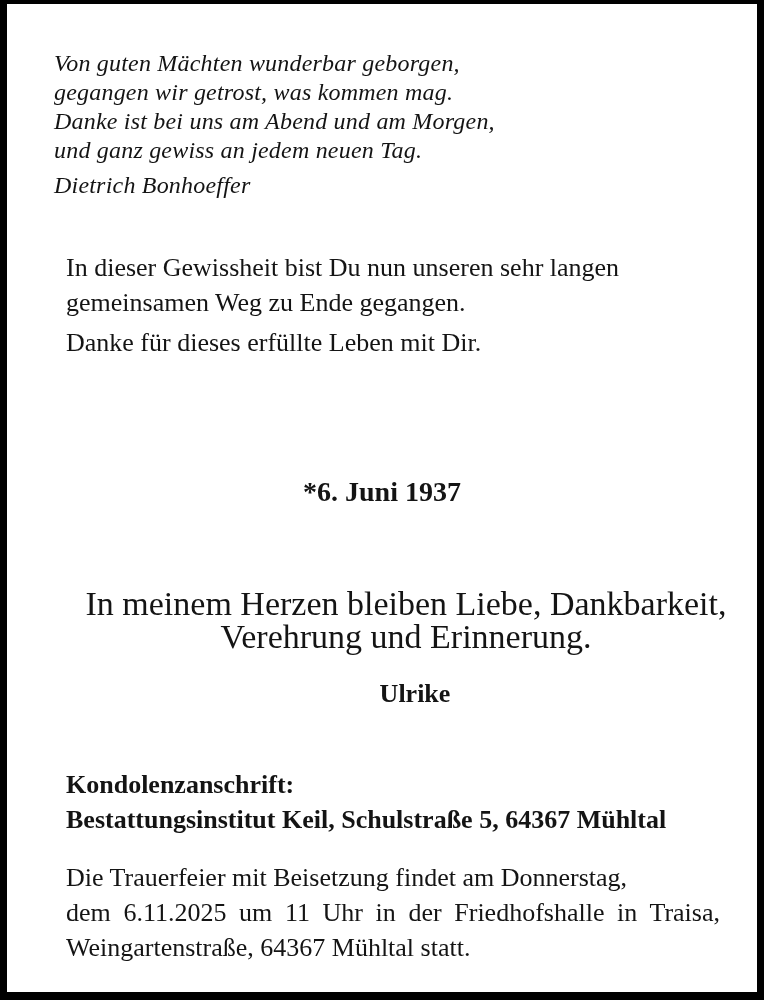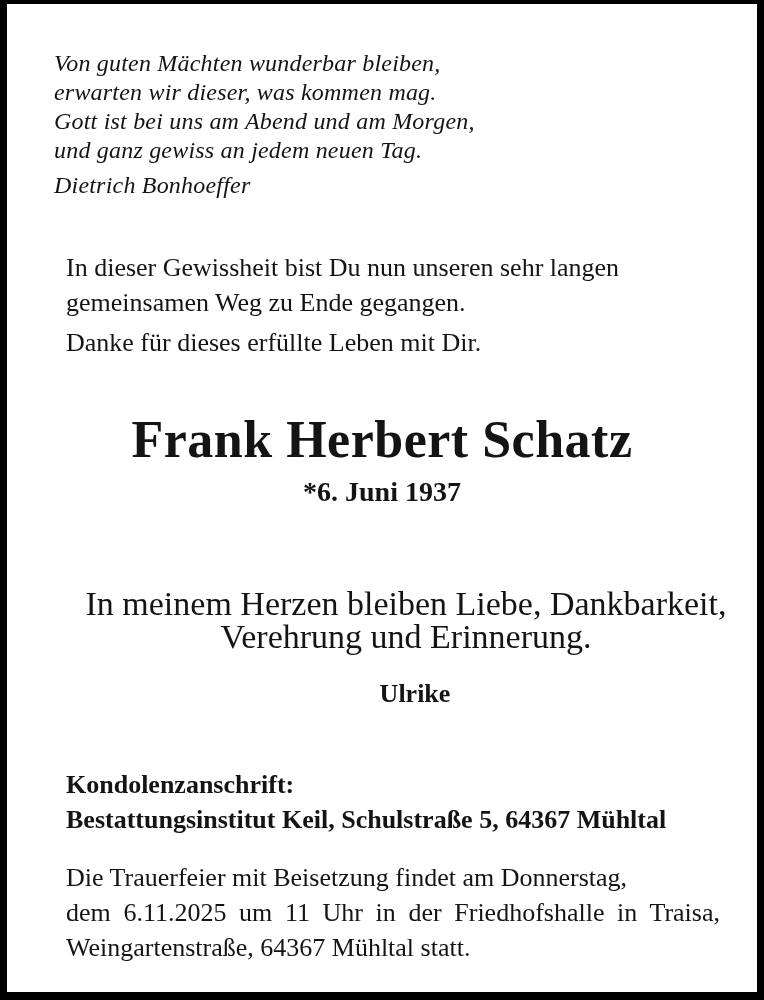--- a/index.html
+++ b/index.html
@@ -109,36 +109,35 @@
   
   .condolence { top: 763px; font-weight: bold; }
   .funeral    { top: 856px; }
 </style>
 </head>
 <body>
 
 <div class="page">
 
   <div class="abs poem">
-    <div class="poem-line">Von guten Mächten wunderbar bleiben,</div>
-    <div class="poem-line">erwarten wir dieser, was kommen mag.</div>
-    <div class="poem-line">Gott ist bei uns am Abend und am Morgen,</div>
+    <div class="poem-line">Von guten Mächten wunderbar geborgen,</div>
+    <div class="poem-line">gegangen wir getrost, was kommen mag.</div>
+    <div class="poem-line">Danke ist bei uns am Abend und am Morgen,</div>
     <div class="poem-line">und ganz gewiss an jedem neuen Tag.</div>
   </div>
 
   <div class="abs poem-author">Dietrich Bonhoeffer</div>
 
   <div class="abs body-block intro">
     <div class="body-line">In dieser Gewissheit bist Du nun unseren sehr langen</div>
     <div class="body-line">gemeinsamen Weg zu Ende gegangen.</div>
   </div>
 
   <div class="abs body-block thanks">Danke für dieses erfüllte Leben mit Dir.</div>
 
-  <h1 class="abs name">Frank Herbert Schatz</h1>
 
   <div class="abs dates">
     <span class="date-item">*6. Juni 1937</span>
   </div>
 
   <div class="abs remembrance">
     <div>In meinem Herzen bleiben Liebe, Dankbarkeit,</div>
     <div>Verehrung und Erinnerung.</div>
   </div>
 

